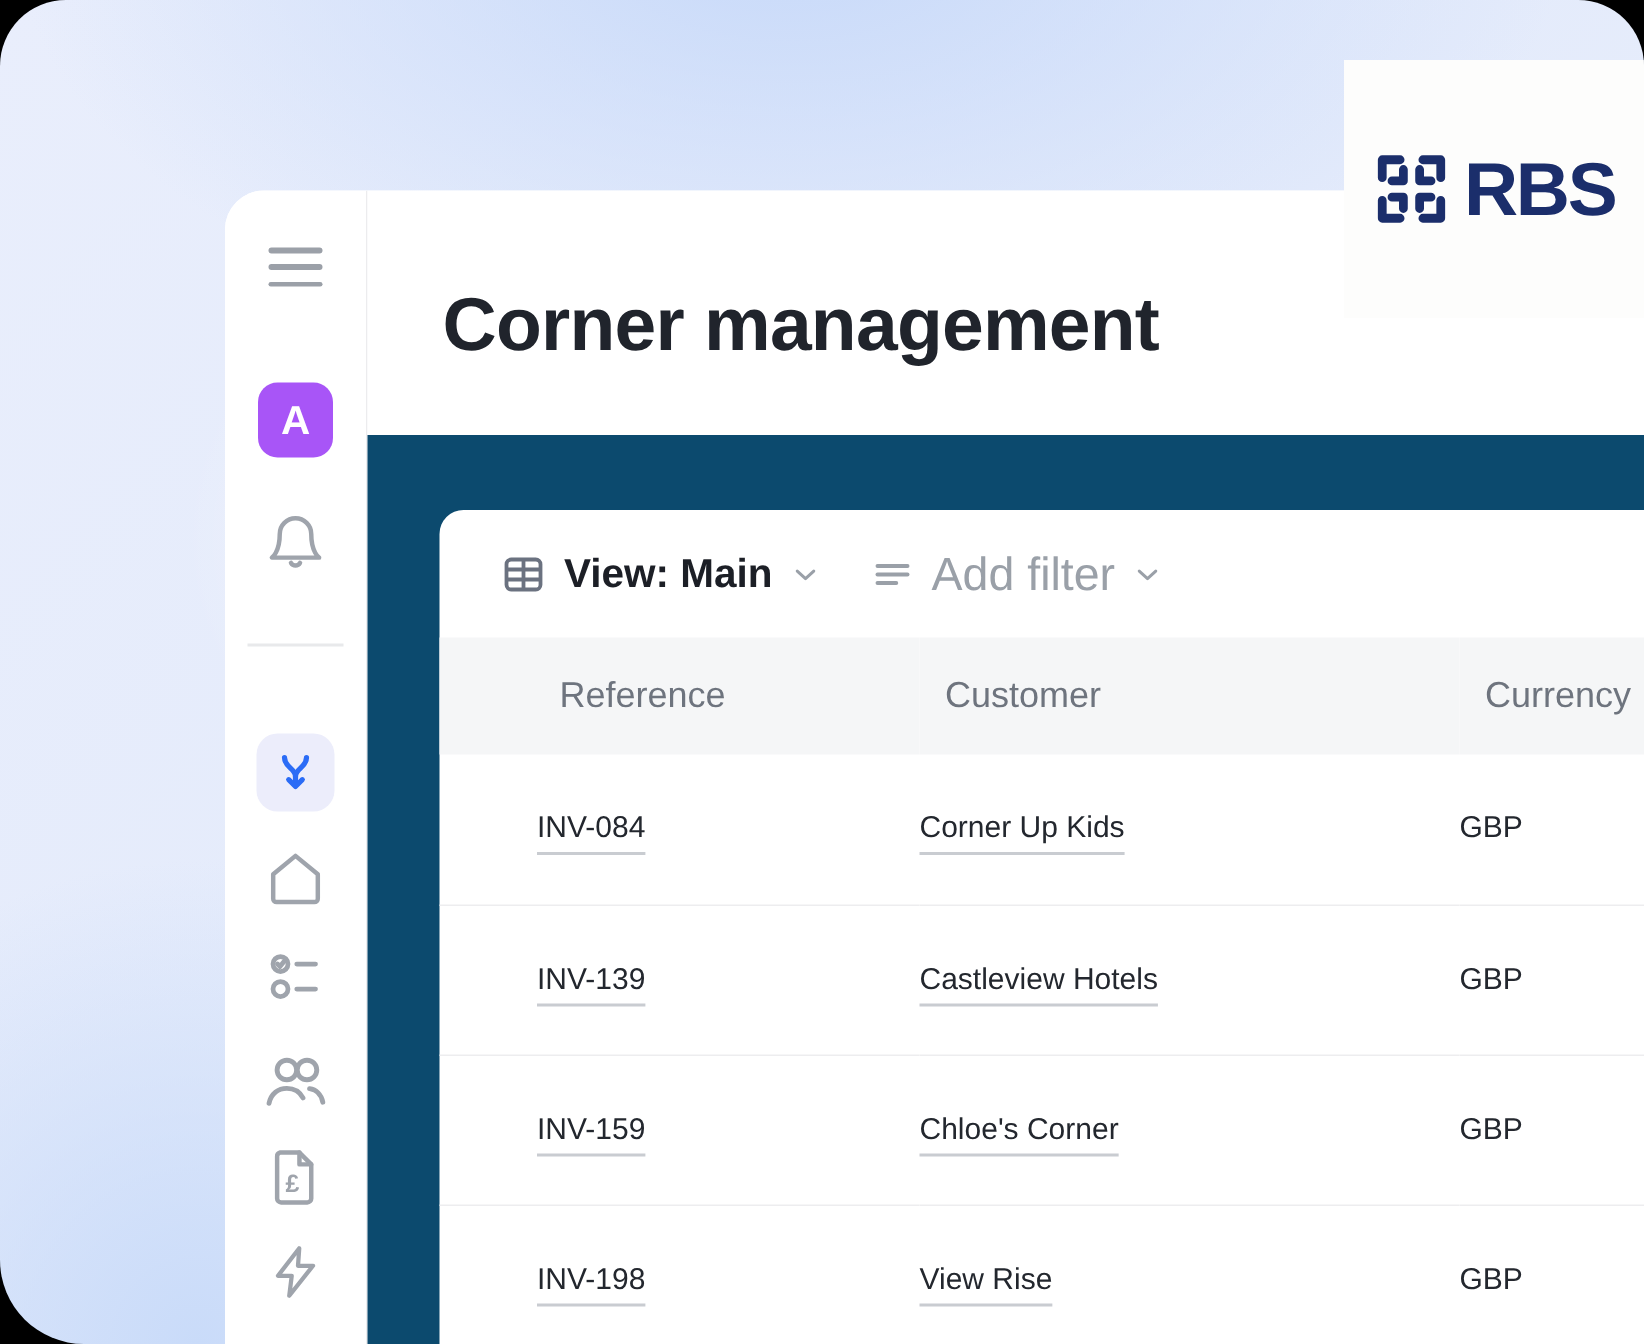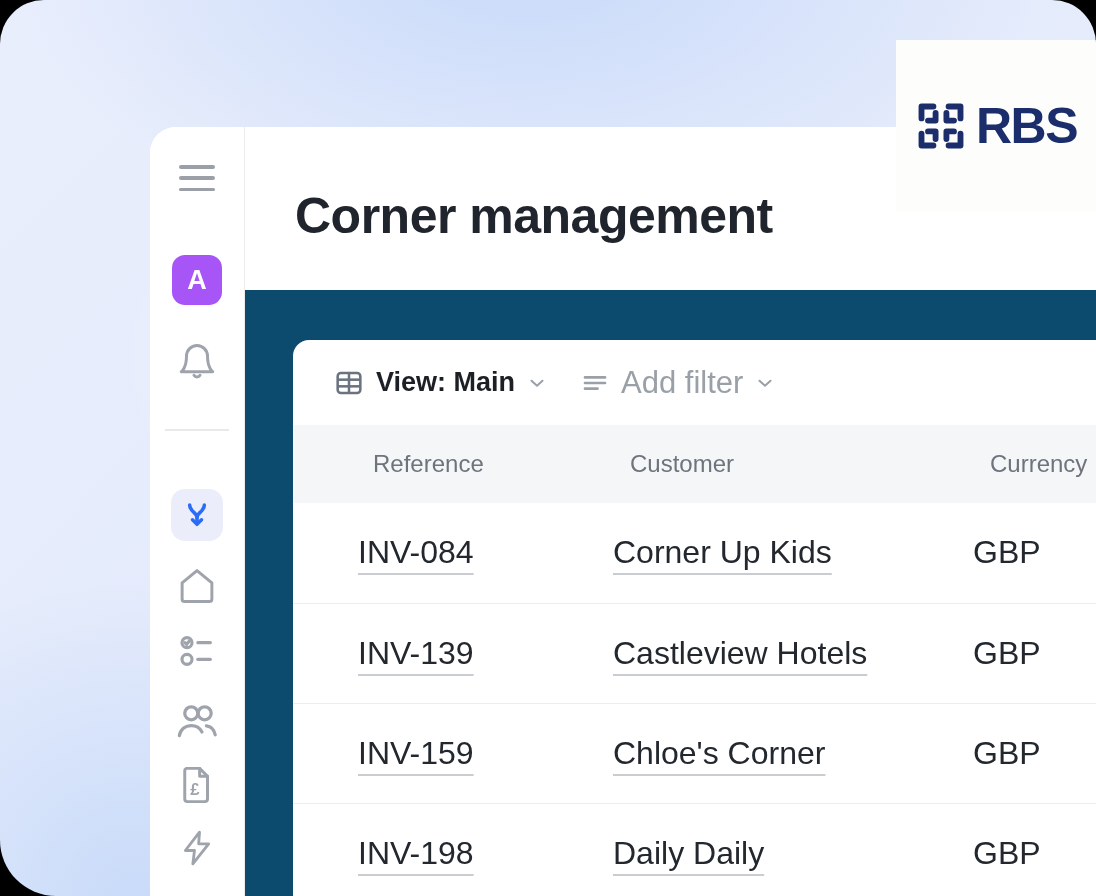--- a/index.html
+++ b/index.html
@@ -116,21 +116,21 @@
   table { width:100%; border-collapse:collapse; table-layout:fixed; }
   col.c1 { width:320px; } col.c2 { width:360px; } col.c3 { width:auto; }
   thead tr { background:#f5f6f7; }
   th {
     height:78px; text-align:left; font-weight:400;
     font-size:24px; color:#6e747e;
   }
   th:nth-child(1) { padding-left:80px; }
   th:nth-child(2) { padding-left:17px; }
   th:nth-child(3) { padding-left:17px; }
-  td { height:100px; font-size:32px; color:#23272e; }
+  td { height:100px; font-size:20px; color:#23272e; }
   td:nth-child(1) { padding-left:65px; }
   tbody tr + tr { border-top:1px solid #ededef; }
   .cell-link {
     color:#23272e; text-decoration:underline;
     text-decoration-color:#c9ccd1; text-decoration-thickness:2px;
     text-underline-offset:10px; cursor:pointer;
   }
   .cell-plain { color:#23272e;margin-top:23px; }
   svg { display:block; }
 </style>
@@ -311,21 +311,21 @@
   </tr>
 
   <tr>
     <td><a class="cell-link">INV-159</a></td>
     <td><a class="cell-link">Chloe's Corner</a></td>
     <td><span class="cell-plain">GBP</span></td>
   </tr>
 
   <tr>
     <td><a class="cell-link">INV-198</a></td>
-    <td><a class="cell-link">Daily Daily</a></td>
+    <td><a class="cell-link">View Rise</a></td>
     <td><span class="cell-plain">GBP</span></td>
   </tr>
 </tbody>
           </table>
 
         </div>
       </div>
     </div>
 
   </div>

